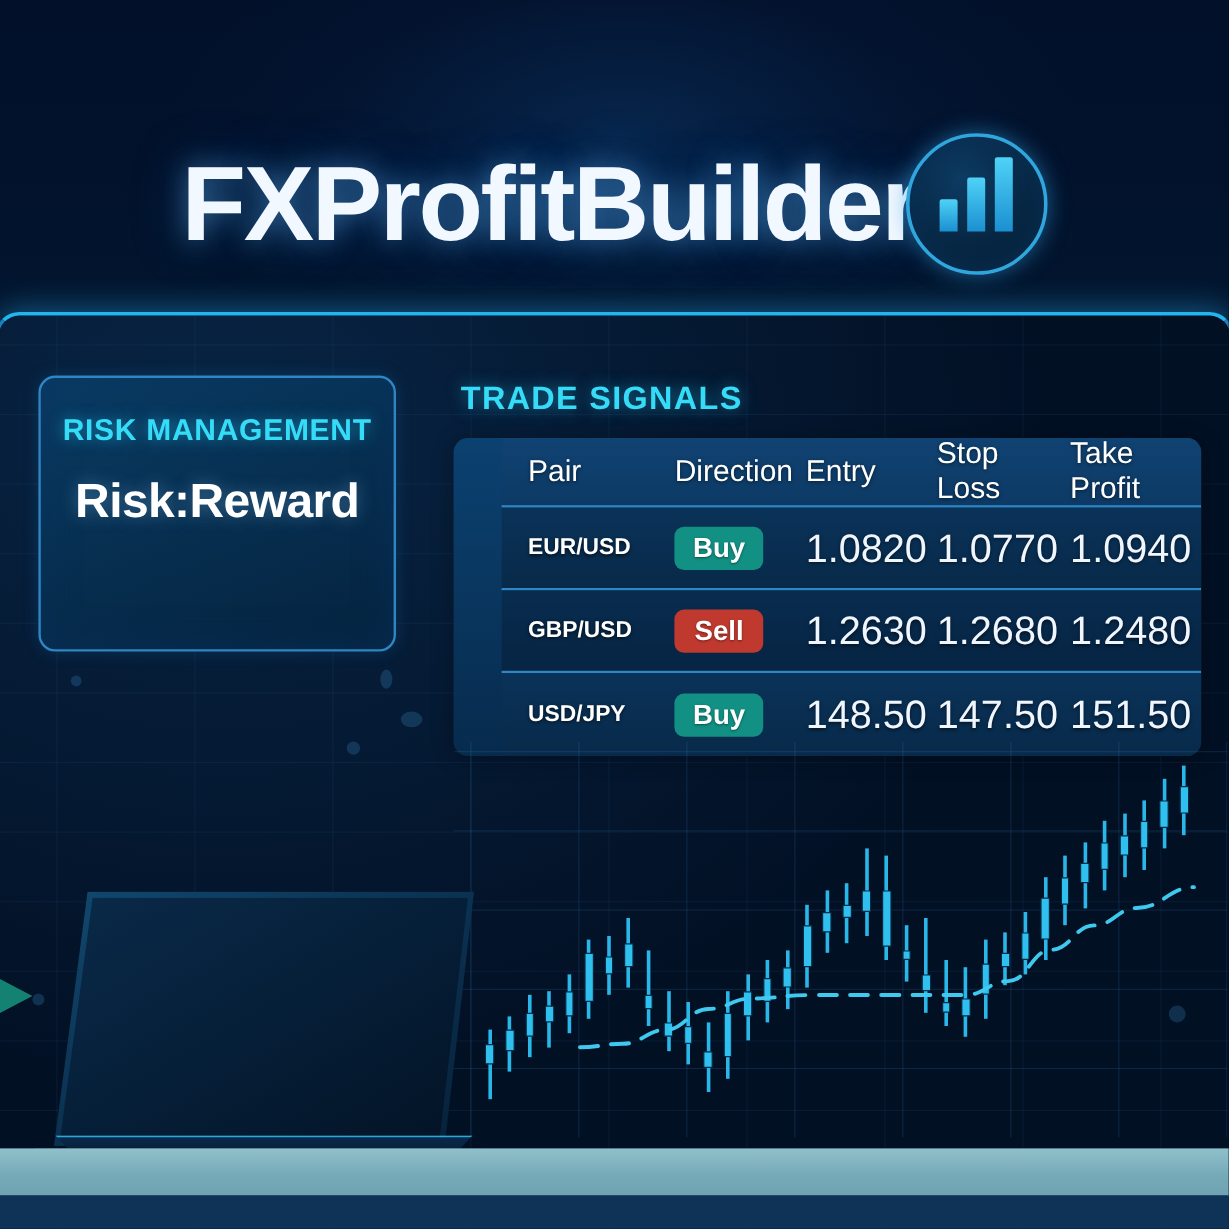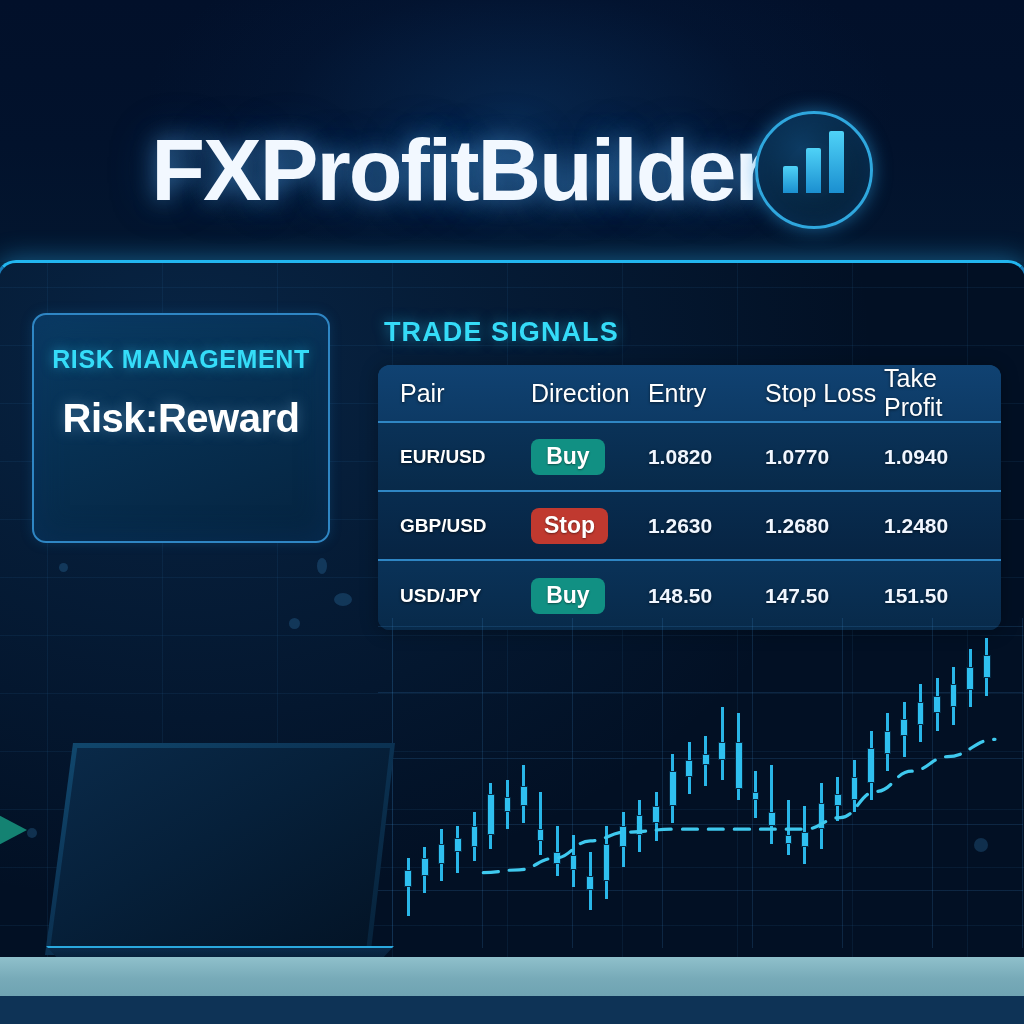--- a/index.html
+++ b/index.html
@@ -171,20 +171,21 @@
     background: linear-gradient(180deg, #0a3f6b 0%, #093counter 0%, #072a4b 100%);
     background: linear-gradient(180deg, #0b4170 0%, #072b4d 100%);
     box-shadow: 0 2px 18px rgba(0,0,0,0.30);
   }
   .sig-row {
     display: flex;
     align-items: center;
     height: 69px;
     padding: 0 0 0 22px;
     box-sizing: border-box;
+    margin-left: 40px;
   }
   .sig-row.head {
     height: 58px;
     background: linear-gradient(180deg, #104272 0%, #0d3a65 100%);
     border-bottom: 2px solid #2f86c4;
   }
   .sig-row.body {
     background: linear-gradient(180deg, #0a3258 0%, #082a4a 100%);
     border-bottom: 2px solid #2f86c4;
   }
@@ -211,24 +212,23 @@
   .sig-row.head .c-stop,
   .sig-row.head .c-take { text-align: left; }
 
   .sig-row.body .c-pair {
     font-size: 19px;
     font-weight: bold;
     color: #ffffff;
     text-shadow: 0 1px 3px rgba(0,0,0,0.65);
   }
   .sig-row.body .num {
-    font-size: 21px;
+    font-size: 33px;
     color: #f0f6ff;
     text-shadow: 0 1px 3px rgba(0,0,0,0.55);
-    font-weight: bold;
   }
   .badge {
     display: inline-block;
     min-width: 48px;
     padding: 6px 13px 7px;
     border-radius: 8px;
     font-size: 23px;
     font-weight: bold;
     color: #ffffff;
     text-align: center;
@@ -398,21 +398,21 @@
           <span class="badge buy">Buy</span>
         </div>
         <div class="cell c-entry num">1.0820</div>
         <div class="cell c-stop num">1.0770</div>
         <div class="cell c-take num">1.0940</div>
       </div>
 
       <div class="sig-row body alt">
         <div class="cell c-pair">GBP/USD</div>
         <div class="cell c-direction">
-          <span class="badge sell">Stop</span>
+          <span class="badge sell">Sell</span>
         </div>
         <div class="cell c-entry num">1.2630</div>
         <div class="cell c-stop num">1.2680</div>
         <div class="cell c-take num">1.2480</div>
       </div>
 
       <div class="sig-row body">
         <div class="cell c-pair">USD/JPY</div>
         <div class="cell c-direction">
           <span class="badge buy">Buy</span>

